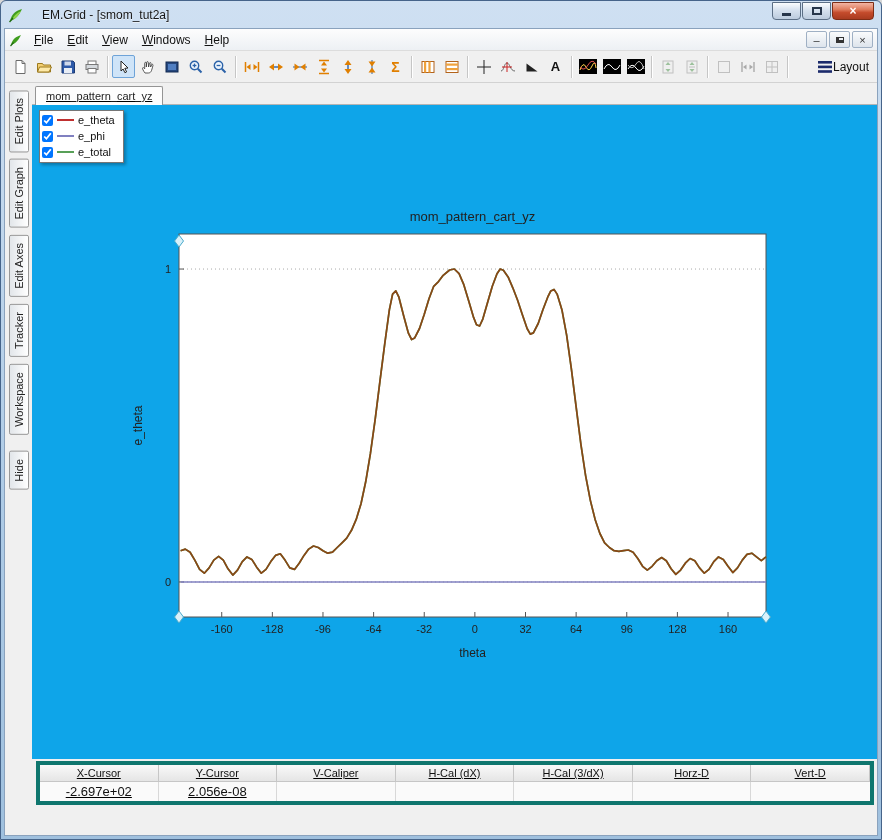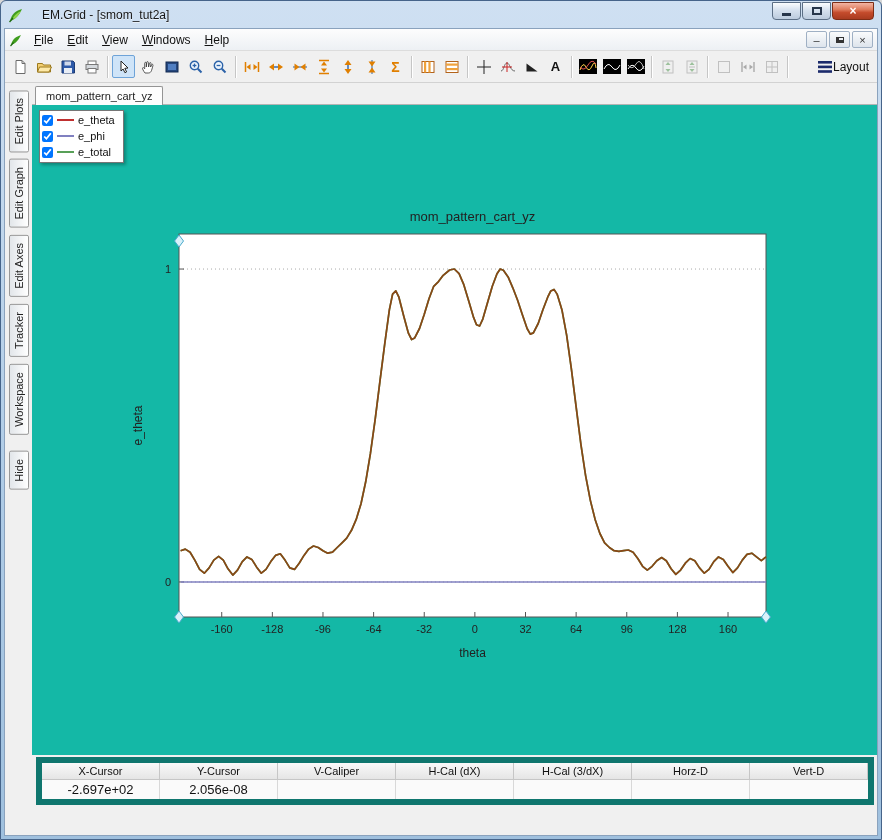--- a/index.html
+++ b/index.html
@@ -39,41 +39,41 @@
   .a-glyph { font-weight:bold; font-size:13px; color:#111; }
   .layout-btn { margin-left:auto; display:flex; align-items:center; gap:0; width:56px; overflow:hidden;
     flex:0 0 auto; font-size:12px; color:#111; }
   
   .content { flex:1; min-height:0; display:flex; }
   .side-strip { width:27px; padding-top:7px; display:flex; flex-direction:column; align-items:center; gap:7px; }
   .side-tab { writing-mode:vertical-rl; transform:rotate(180deg); font-size:11px; color:#222;
     padding:7px 3px; border:1px solid #989898; border-radius:2px;
     background:linear-gradient(90deg,#ffffff,#e2e6ea); cursor:default; }
   .side-tab.hide-tab { margin-top:9px; }
-  .main { flex:1; min-width:0; display:flex; flex-direction:column; }
+  .main { flex:1; min-width:0; display:flex; flex-direction:column;text-decoration:underline; }
   .doc-tab-row { height:22px; display:flex; align-items:flex-end; padding-left:3px;
     background:#f0f0f0; border-bottom:1px solid #b4b4b4; }
   .doc-tab { font-size:11px; color:#222; padding:3px 10px; background:#fdfdfd; border:1px solid #949494;
     border-bottom:none; border-radius:2px 2px 0 0; position:relative; top:1px; }
-  .canvas { flex:1; background:#14b8a6; position:relative; }
+  .canvas { flex:1; background:#0ea5e9; position:relative; }
   
   .legend-box { position:absolute; left:7px; top:5px; background:#fff; border:1px solid #767676;
     box-shadow:2px 2px 3px rgba(0,0,0,.28); padding:1px 8px 2px 2px; z-index:2; }
   .legend-row { display:flex; align-items:center; gap:4px; height:16px; font-size:11px; color:#111; }
   .legend-row input { width:11px; height:11px; margin:0; }
   .legend-line { width:17px; height:2px; display:inline-block; }
   
   #chart-svg { position:absolute; left:62px; top:84px; }
   #chart-svg text { fill:#222; font-family:"Liberation Sans", sans-serif; }
   #chart-svg .tick { font-size:11px; }
   #chart-svg .ctitle { font-size:13px; }
   #chart-svg .clabel { font-size:12px; }
   
   .status-area { background:#f0f0f0; padding:2px 3px 0 4px; }
-  #status-table { display:grid; grid-template-columns:repeat(7,1fr); border:6px solid #0f766e; background:#fff; }
+  #status-table { display:grid; grid-template-columns:repeat(7,1fr); border:4px solid #0f766e; background:#fff; }
   .st-h { background:linear-gradient(#f9f9f9,#e5e5e5); border-right:1px solid #c6c6c6; border-bottom:1px solid #c6c6c6;
     font-size:11px; color:#111; text-align:center; padding:2px 0; }
   .st-h:last-child, .st-v:last-child { border-right:none; }
   .st-v { background:#fafafa; border-right:1px solid #d8d8d8; font-size:13px; color:#111; text-align:center;
     padding:2px 0; min-height:17px; }
   .bottom-gap { height:30px; background:#f0f0f0; }
   svg { display:block; }
 </style>
 </head>
 <body>

